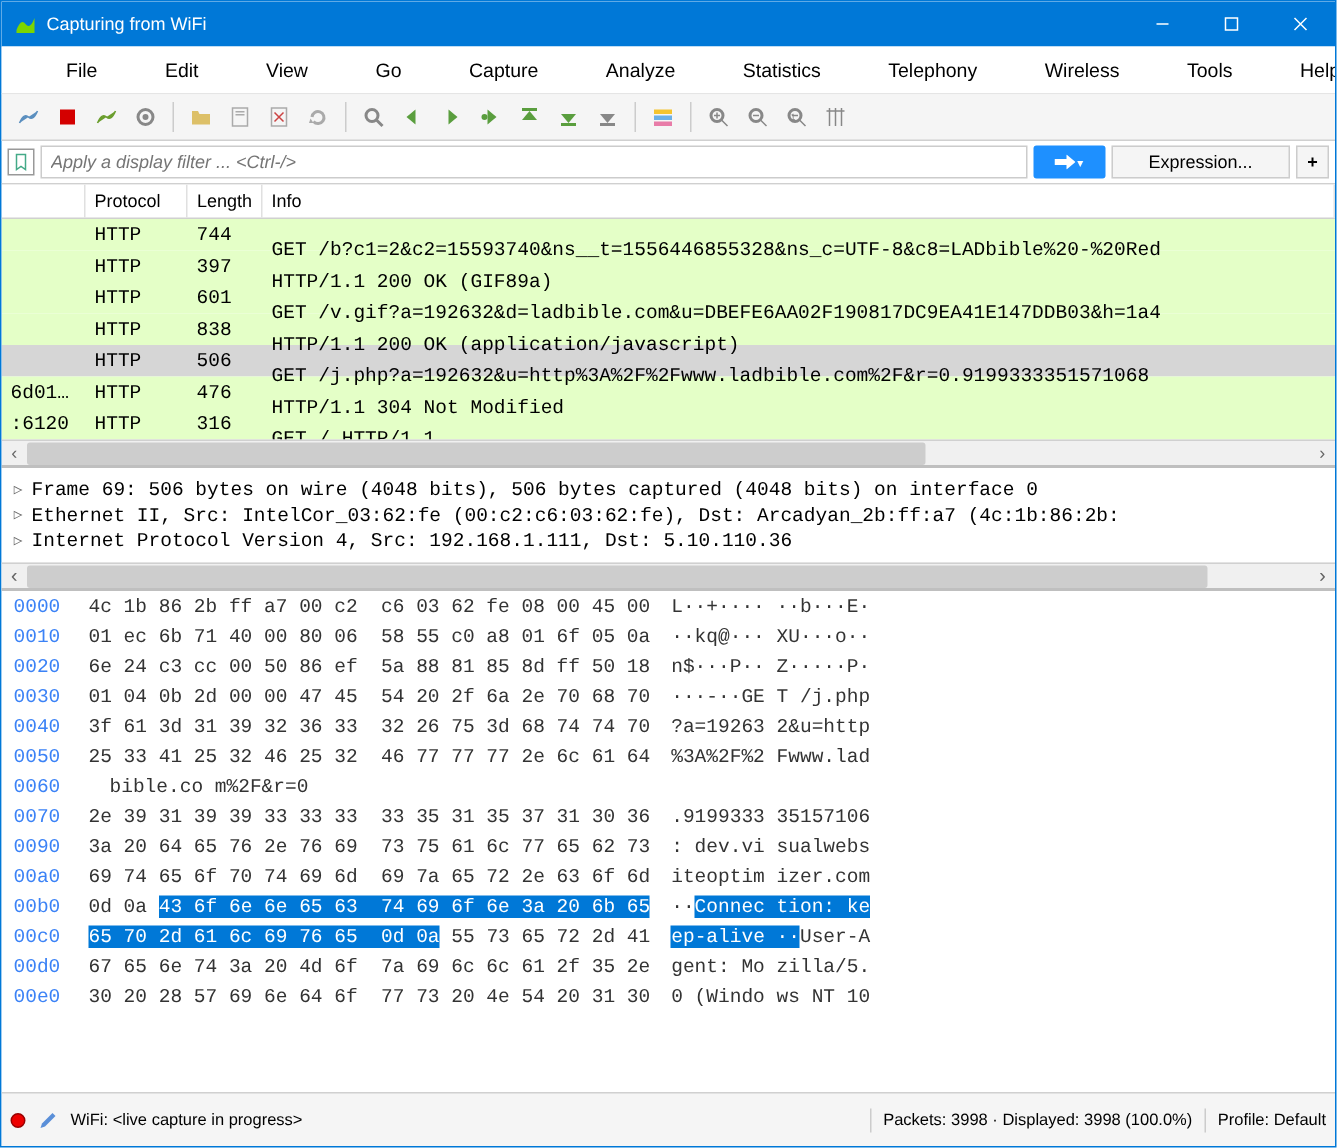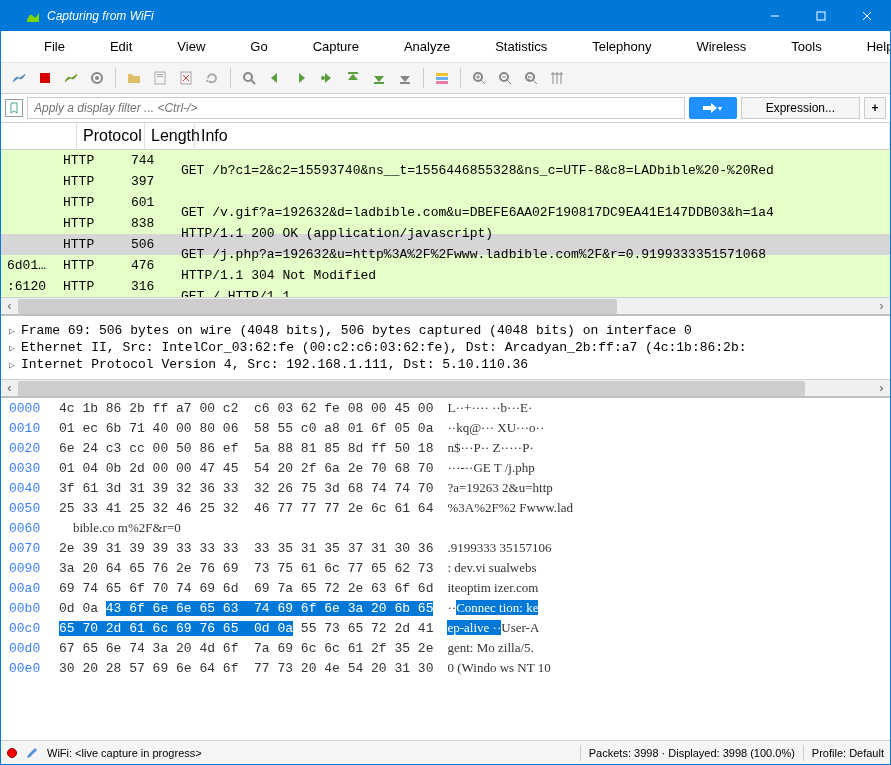--- a/index.html
+++ b/index.html
@@ -1,33 +1,33 @@
 <!DOCTYPE html>
 <html><head>
 <meta charset="utf-8">
 <style>
 * { box-sizing: border-box; margin: 0; padding: 0; }
 body { font-family: "Segoe UI", Tahoma, sans-serif; font-size: 12px; background: #fff; width: 891px; height: 765px; overflow: hidden; display: flex; flex-direction: column; border: 1px solid #0078d7;}
-.titlebar { background: #0078d7; color: #fff; height: 30px; display: flex; align-items: center; padding-left: 24px; font-style: italic; }
+.titlebar { background: #0078d7; color: #fff; height: 30px; display: flex; align-items: center; padding-left: 8px; }
 .titlebar .logo { width: 16px; height: 16px; margin-right: 6px; }
 .titlebar .title { flex: 1; font-size: 12px; }
 .titlebar .winbtn { width: 46px; height: 30px; display: flex; align-items: center; justify-content: center; color: #fff; }
 .menubar { background:#fff; padding: 4px 8px; display:flex; gap:2px; border-bottom:1px solid #e5e5e5;}
 .menubar .menuitem { padding: 4px 8px; font-size: 13px; cursor:default;margin-left:27px;}
 .toolbar { background:#f5f5f5; padding:3px 6px; display:flex; align-items:center; gap:2px; border-bottom:1px solid #d0d0d0;}
 .toolbar .tbtn { width:24px; height:24px; display:flex; align-items:center; justify-content:center; border:1px solid transparent; border-radius:2px;}
 .toolbar .sep { width:1px; height:20px; background:#ccc; margin:0 4px;}
 .filterbar { display:flex; align-items:center; padding:3px 4px; gap:4px; border-bottom:1px solid #d0d0d0;}
 .filterbar .bookmark { width:18px; height:18px; border:1px solid #999; background:#fff; display:flex;align-items:center;justify-content:center;}
 .filterbar input { flex:1; border:1px solid #ccc; height:22px; padding:0 6px; font-size:12px; font-style:italic; color:#888;}
 .filterbar .applybtn { background:#1e90ff; color:#fff; width:48px; height:22px; display:flex;align-items:center;justify-content:center; border-radius:2px; font-size:10px;}
 .filterbar .exprbtn { border:1px solid #ccc; height:22px; padding:0 24px; background:#f5f5f5; display:flex;align-items:center;}
 .filterbar .plusbtn { border:1px solid #ccc; width:22px;height:22px;display:flex;align-items:center;justify-content:center;background:#f5f5f5;font-weight:bold;}
 .packets { flex: 0 0 auto; overflow:hidden; border-bottom:2px solid #bfbfbf; display:flex; flex-direction:column;}
-.phead { display:flex; background:#fff; border-bottom:1px solid #d0d0d0; font-size:16px;padding-left:20px;}
+.phead { display:flex; background:#fff; border-bottom:1px solid #d0d0d0; font-size:12px;}
 .phead .col { padding:4px 6px; border-right:1px solid #e0e0e0;}
 .col-src { width:56px;}
 .col-proto { width:68px;}
 .col-len { width:50px; text-align:right;}
 .col-info { flex:1; overflow:hidden; white-space:nowrap;}
 .prow { display:flex; font-family: Consolas, "Courier New", monospace; font-size:13px; height:21px; align-items:center; cursor:default;}
 .prow.green { background:#e4ffc7;}
 .prow.selected { background:#d6d6d6;}
 .prow .cell { padding:0 6px; overflow:hidden; white-space:nowrap;}
 .prow .cell.c-src{width:56px;}
@@ -38,23 +38,23 @@
 .hscroll .arrow { width:17px; height:17px; display:flex;align-items:center;justify-content:center;color:#666;}
 .hscroll .track{flex:1;position:relative;height:17px;}
 .hscroll .thumb{position:absolute;height:15px;top:1px;background:#cdcdcd;border-radius:2px;}
 .details { padding:6px 8px; font-family: Consolas, "Courier New", monospace; font-size:13px; border-bottom:2px solid #bfbfbf; background:#fff;}
 .details .drow { display:flex; align-items:center; padding:1px 0; white-space:nowrap; overflow:hidden;}
 .details .tri { width:12px; color:#666; font-size:10px;}
 .hexpane { flex:1; overflow:auto; background:#fff;}
 .hexrow { font-family: Consolas, "Courier New", monospace; font-size:13px; white-space:pre; padding:0 8px; height:20px; display:flex; align-items:center;}
 .hexrow .offset { color:#3b82f6; width:50px;}
 .hexrow .bytes { color:#333;}
-.hexrow .ascii { margin-left: 14px;color:#333;font-family:Liberation Serif, serif;}
+.hexrow .ascii { margin-left: 14px;color:#333;}
 .hl { background:#0078d7; color:#fff;}
-.statusbar { height:24px; border-top:1px solid #d0d0d0; background:#f5f5f5; display:flex; align-items:center; font-size:11px; padding:0 6px; gap:8px;}
+.statusbar { height:36px; border-top:1px solid #d0d0d0; background:#f5f5f5; display:flex; align-items:center; font-size:11px; padding:0 6px; gap:8px;}
 .statusbar .spacer{flex:1;}
 .statusbar .redcircle{width:10px;height:10px;border-radius:50%;background:#e00;border:1px solid #900;}
 .statusbar .sep2{width:1px;height:16px;background:#ccc;}
 svg{display:block;}
 </style>
 </head>
 <body>
 
 <div class="titlebar">
   <svg class="logo" viewBox="0 0 16 16">
@@ -247,20 +247,21 @@
       <div class="prow green">
         <div class="cell c-src"></div>
         <div class="cell c-proto">HTTP</div>
         <div class="cell c-len">744</div>
         <div class="cell c-info">GET /b?c1=2&amp;c2=15593740&amp;ns__t=1556446855328&amp;ns_c=UTF-8&amp;c8=LADbible%20-%20Red</div>
       </div>
       <div class="prow green">
         <div class="cell c-src"></div>
         <div class="cell c-proto">HTTP</div>
         <div class="cell c-len">397</div>
+        <div class="cell c-info">HTTP/1.1 200 OK  (GIF89a)</div>
       </div>
       <div class="prow green">
         <div class="cell c-src"></div>
         <div class="cell c-proto">HTTP</div>
         <div class="cell c-len">601</div>
         <div class="cell c-info">GET /v.gif?a=192632&amp;d=ladbible.com&amp;u=DBEFE6AA02F190817DC9EA41E147DDB03&amp;h=1a4</div>
       </div>
       <div class="prow green">
         <div class="cell c-src"></div>
         <div class="cell c-proto">HTTP</div>

